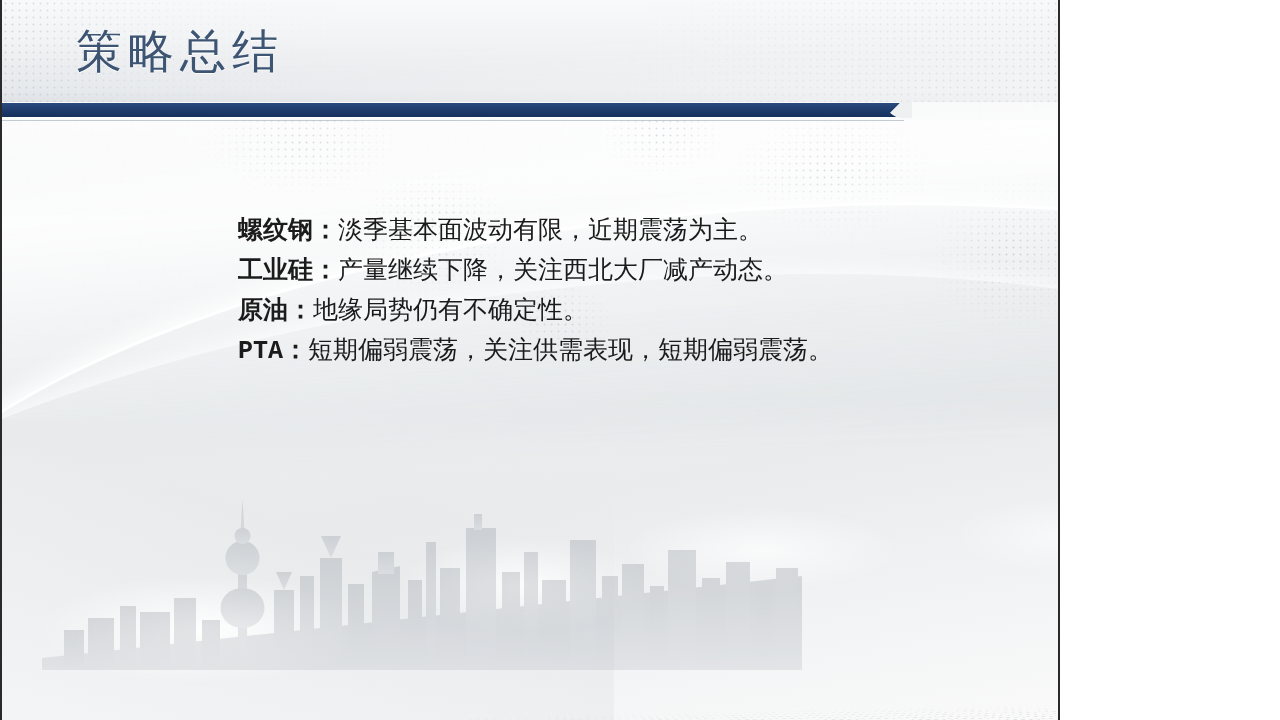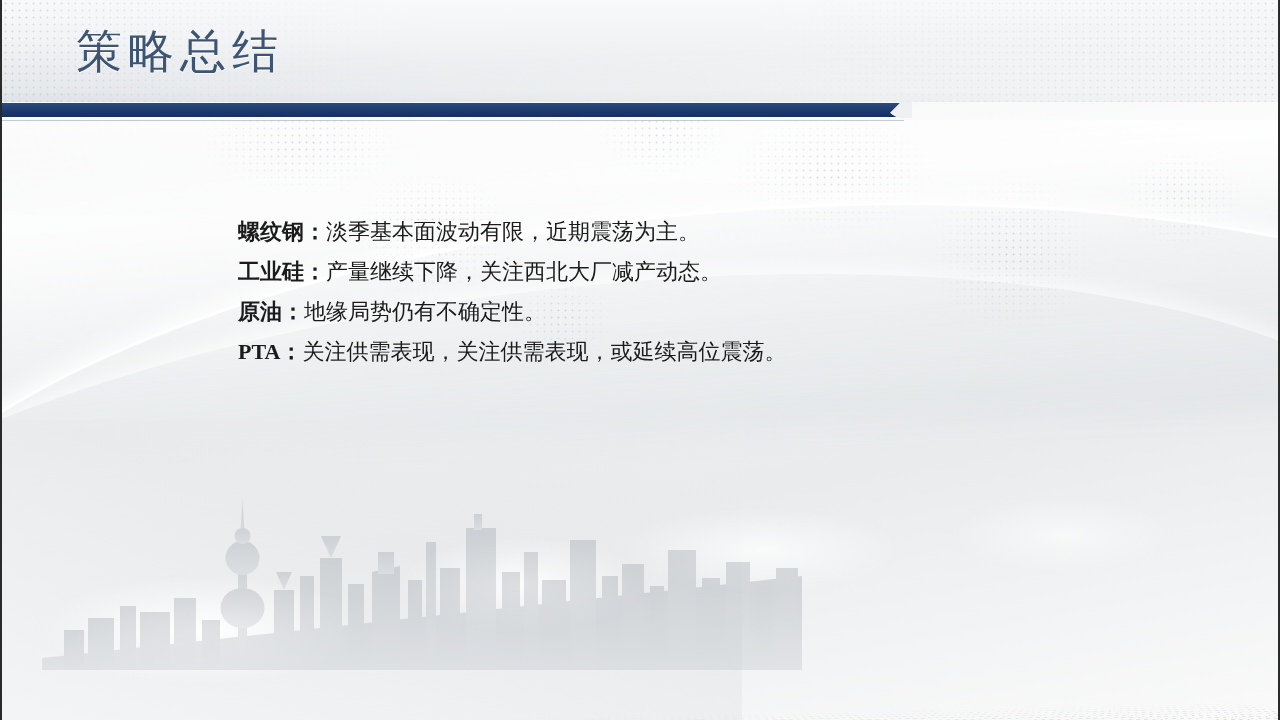--- a/index.html
+++ b/index.html
@@ -7,21 +7,21 @@
     padding: 0;
     background: #ffffff;
   }
   body {
     font-family: "Liberation Serif", "DejaVu Serif", serif;
   }
 
   
   .slide {
     position: relative;
-    width: 1280px;
+    width: 1060px;
     height: 720px;
     overflow: hidden;
     background: #e5e5e5;
     border-left: 2px solid #2a2a2a;
     border-right: 2px solid #2a2a2a;
     box-sizing: border-box;
   }
 
   
   .bg-base {
@@ -213,25 +213,25 @@
   }
 
   
   .summary-list {
     position: absolute;
     left: 236px;
     top: 212px;
     width: 1000px;
   }
   .summary-row {
-    font-size: 22px;
+    font-size: 25px;
     line-height: 40px;
     color: #1b1b1b;
     white-space: nowrap;
-    font-family: Liberation Serif, serif;
+    font-family: Liberation Mono, monospace;
   }
   .row-label {
     font-weight: 700;
   }
   .row-text {
     font-weight: 400;
   }
 </style>
 </head>
 <body>
@@ -318,17 +318,17 @@
     <div class="summary-row">
       <span class="row-label">螺纹钢：</span><span class="row-text">淡季基本面波动有限，近期震荡为主。</span>
     </div>
     <div class="summary-row">
       <span class="row-label">工业硅：</span><span class="row-text">产量继续下降，关注西北大厂减产动态。</span>
     </div>
     <div class="summary-row">
       <span class="row-label">原油：</span><span class="row-text">地缘局势仍有不确定性。</span>
     </div>
     <div class="summary-row">
-      <span class="row-label">PTA：</span><span class="row-text">关注供需表现，关注供需表现，或延续高位震荡。</span>
+      <span class="row-label">PTA：</span><span class="row-text">短期偏弱震荡，关注供需表现，短期偏弱震荡。</span>
     </div>
   </div>
 
 </div>
 
 </body></html>

